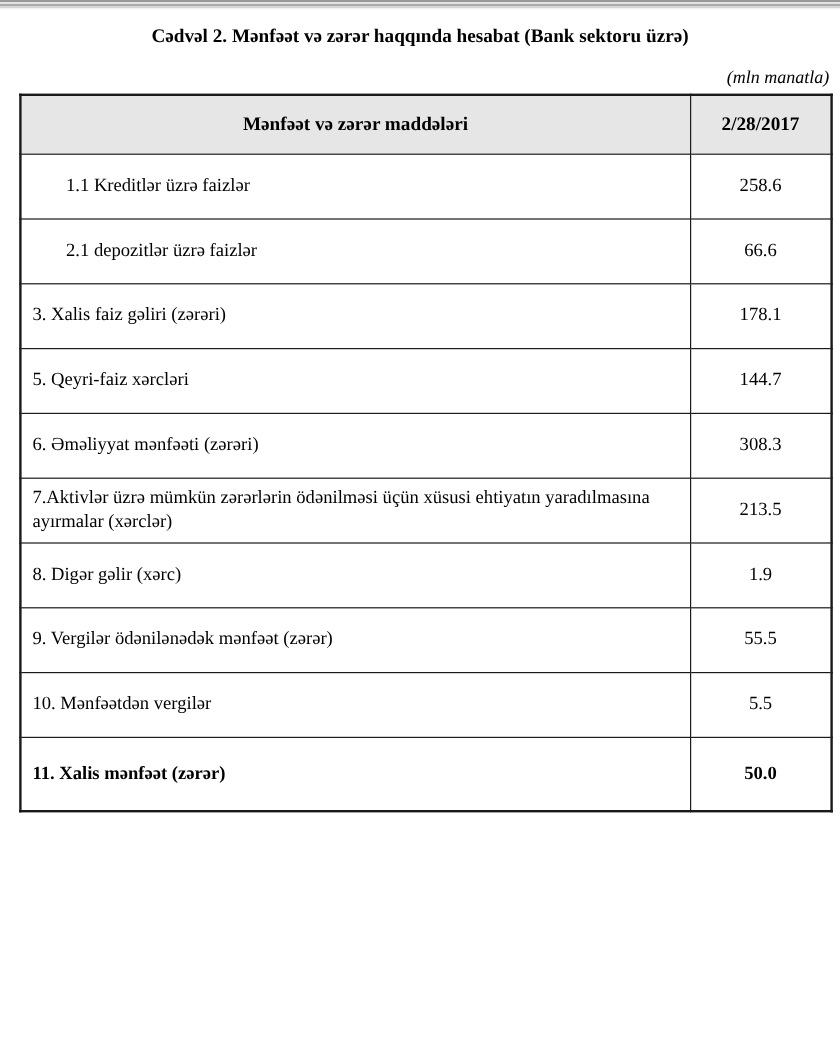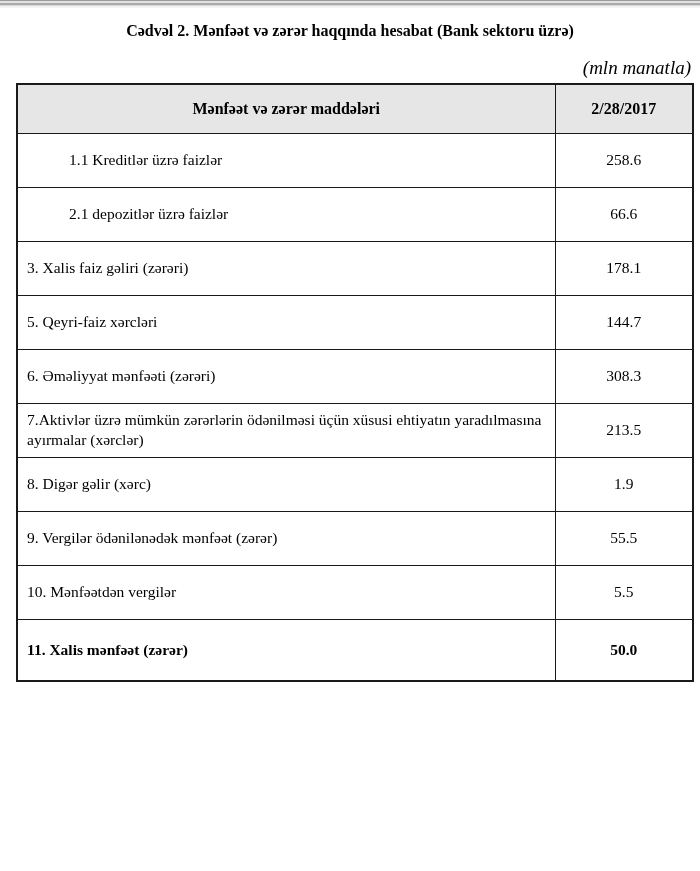--- a/index.html
+++ b/index.html
@@ -28,21 +28,21 @@
     margin: 13px 10px 0 10px;
     text-align: center;
     font-size: 16px;
     font-weight: bold;
     line-height: 1.25;
   }
   .unit-note {
     margin: 16px 9px 4px 0;
     text-align: right;
     font-style: italic;
-    font-size: 19px;
+    font-size: 15px;
   }
   table.pl-table {
     border-collapse: collapse;
     table-layout: fixed;
     margin-left: 16px;
     width: 678px;
     border: 2px solid #1a1a1a;
     font-family: Liberation Serif, serif;
   }
   .pl-table th, .pl-table td {
@@ -50,37 +50,37 @@
     box-sizing: border-box;
   }
   .pl-table th {
     background: #e6e6e6;
     height: 49px;
     font-size: 16px;
     font-weight: bold;
     text-align: center;
     vertical-align: middle;
   }
-  .pl-table th.col-value { width: 138px; }
+  .pl-table th.col-value { width: 118px; }
   .pl-table td {
     height: 54px;
     font-size: 15.5px;
     vertical-align: middle;
     background: #ffffff;
   }
   .pl-table td.label {
     text-align: left;
     padding: 4px 8px 4px 9px;
     line-height: 1.3;
   }
   .pl-table td.value {
     text-align: center;
     padding: 4px 2px;
   }
-  .pl-table tr.sub td.label { padding-left: 51px; }
+  .pl-table tr.sub td.label { padding-left: 37px; }
   .pl-table tr.total td { font-weight: bold; height: 62px; }
 </style>
 </head>
 <body>
 
 <div class="top-strip"></div>
 
 <h1 class="title">Cədvəl 2. Mənfəət və zərər haqqında hesabat (Bank sektoru üzrə)</h1>
 
 <div class="unit-note">(mln manatla)</div>

